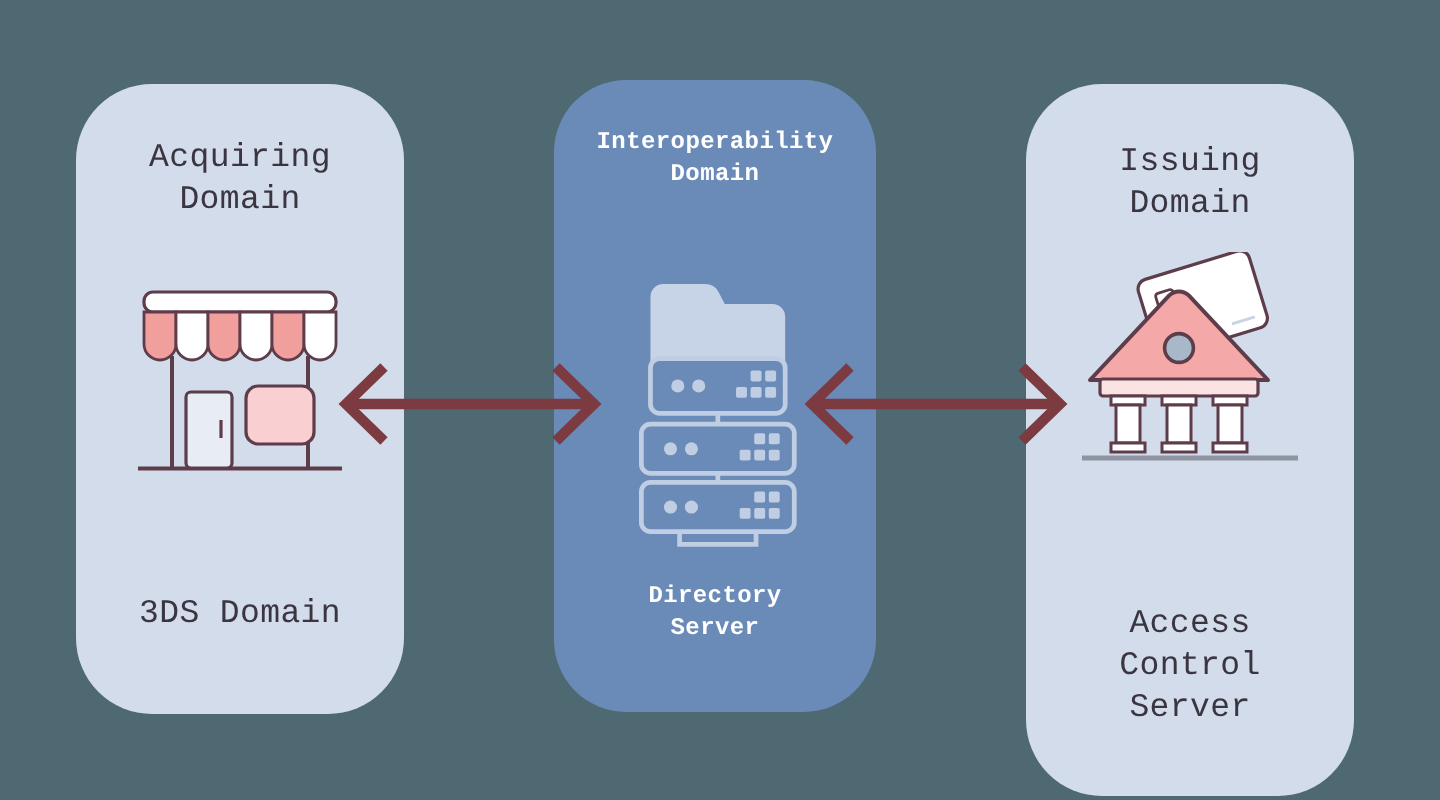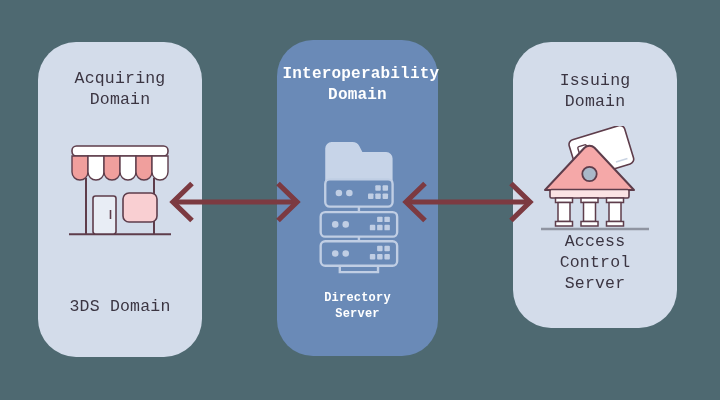--- a/index.html
+++ b/index.html
@@ -36,21 +36,21 @@
     text-align: center;
     font-size: 16.5px;
     line-height: 1.3;
     font-weight: 400;
     color: var(--text-dark);
     letter-spacing: 0.2px;
   }
   .card.accent .card-title {
     font-weight: 700;
     color: var(--text-light);
-    font-size: 16px;
+    font-size: 12px;
   }
 
   .card-server {
     position: absolute;
     left: 50%;
     transform: translateX(-50%);
     text-align: center;
     font-size: 16.5px;
     line-height: 1.28;
     color: var(--text-dark);
@@ -143,21 +143,21 @@
         <rect x="69" y="134" width="6" height="6" rx="1" fill="#C0CEE4"></rect>
         <rect x="77" y="134" width="6" height="6" rx="1" fill="#C0CEE4"></rect>
         <rect x="85" y="134" width="6" height="6" rx="1" fill="#C0CEE4"></rect>
         <path d="M36 147 v7 h42 v-7" fill="none" stroke="#C0CEE4" stroke-width="2.6"></path>
       </svg>
     </div>
 
     <div class="card-server" style="bottom:34px; width:100px;">Directory Server</div>
   </section>
 
-  <section class="card light" style="left:513px; top:42px; width:164px; height:286px;">
+  <section class="card light" style="left:513px; top:42px; width:164px; height:356px;">
     <h2 class="card-title" style="top:28px; width:120px;">Issuing Domain</h2>
 
     <div class="card-icon" style="top:84px;">
       <svg width="124" height="112" viewBox="0 0 124 112">
         <g transform="rotate(-17 68 28)">
           <rect x="40" y="6" width="58" height="40" rx="5" fill="#FFFFFF" stroke="#5E3D4B" stroke-width="1.6"></rect>
           <rect x="47.5" y="14.5" width="9" height="7.5" rx="1.5" fill="none" stroke="#5E3D4B" stroke-width="1.4"></rect>
           <line x1="47.5" y1="29.5" x2="56.5" y2="29.5" stroke="#5E3D4B" stroke-width="1.4"></line>
           <line x1="47.5" y1="34.5" x2="53" y2="34.5" stroke="#5E3D4B" stroke-width="1.4"></line>
           <line x1="80" y1="40" x2="92" y2="40" stroke="#C9D3E2" stroke-width="1.4"></line>

